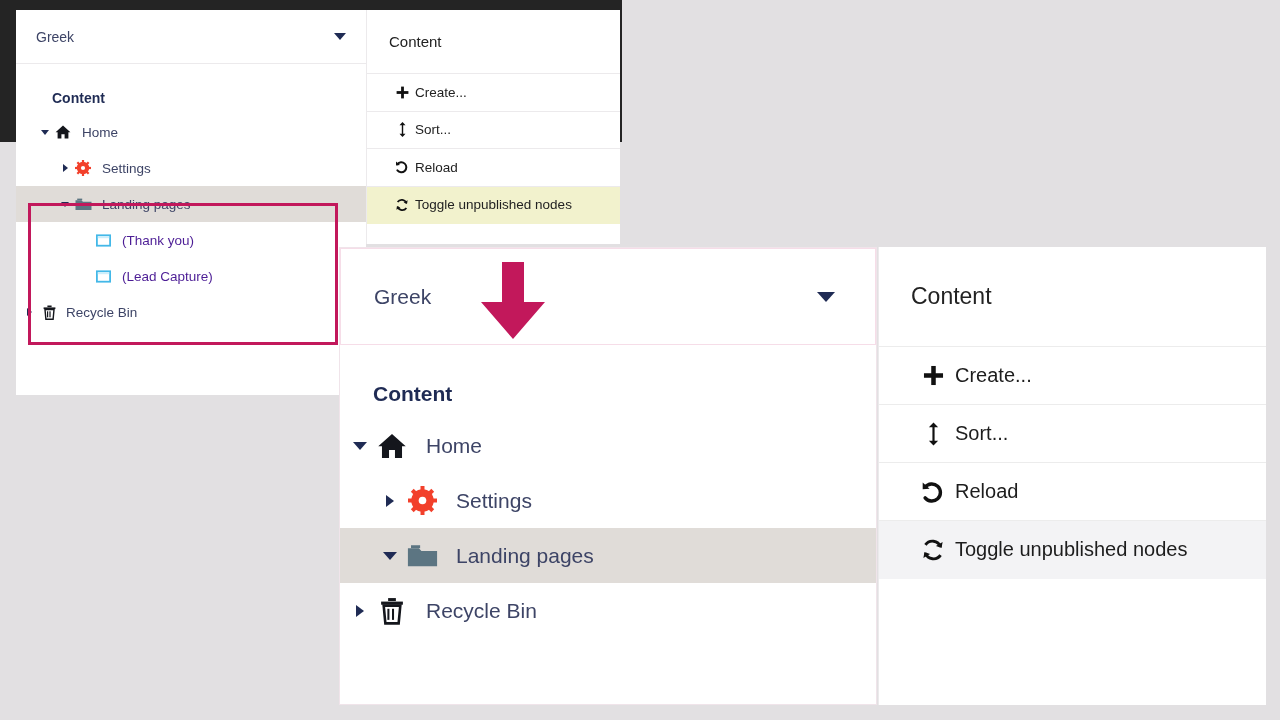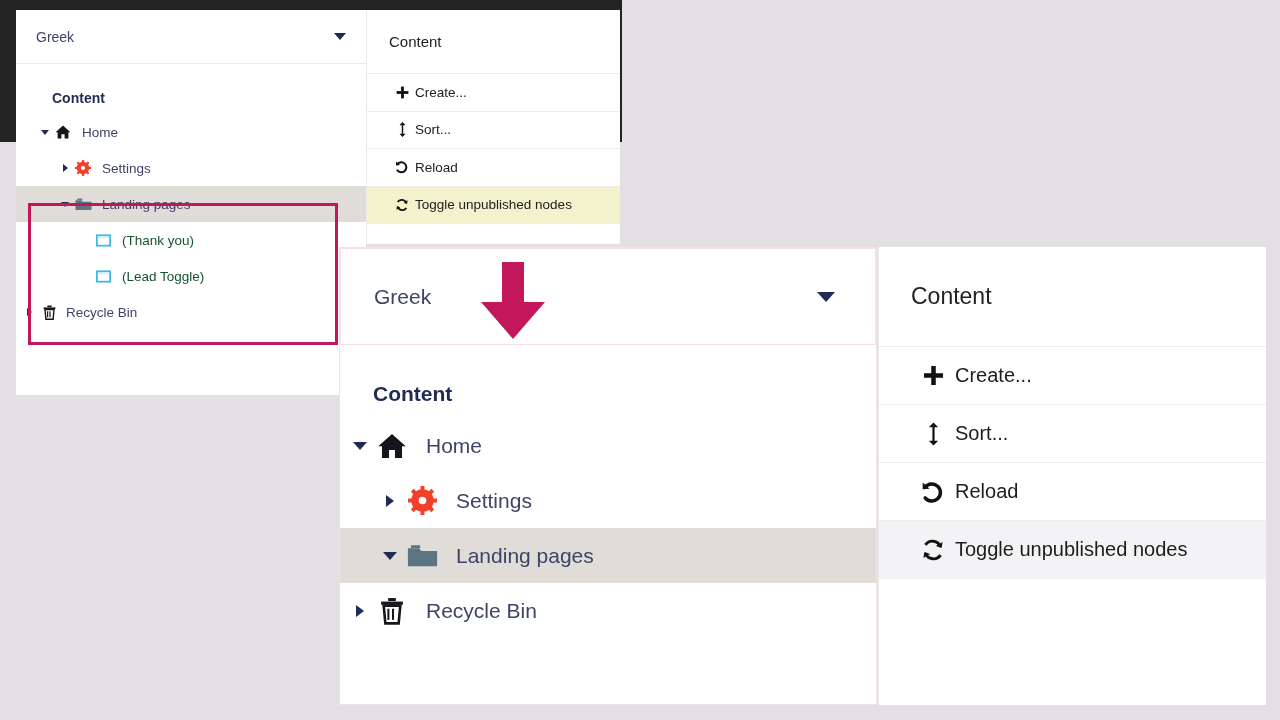--- a/index.html
+++ b/index.html
@@ -42,21 +42,21 @@
   }
   .t-row .expander {
     width: 14px; flex: 0 0 14px; display: flex;
     align-items: center; justify-content: center;
   }
   .tri-r { width:0;height:0;border-top:4px solid transparent;border-bottom:4px solid transparent;border-left:5px solid #1f2b54; }
   .tri-d { width:0;height:0;border-left:4.5px solid transparent;border-right:4.5px solid transparent;border-top:5px solid #1f2b54; }
   .t-row .ico { width: 22px; flex: 0 0 22px; display:flex; align-items:center; justify-content:center; }
   .t-row .lbl { margin-left: 8px; white-space: nowrap; }
   .t-row.sel { background: #e0dcd8; }
-  .t-row.muted .lbl { color: #14532d; }
+  .t-row.muted .lbl { color: #4c1d95; }
 
   
   #hl-box {
     position: absolute; left: 28px; top: 203px;
     width: 310px; height: 142px;
     border: 3px solid #c2185b; pointer-events: none;
   }
 
   
   #menu-small {
@@ -222,21 +222,21 @@
 
 
     <div class="t-row muted" style="padding-left:62px">
       <span class="expander"></span>
       <span class="ico">
         <svg width="15" height="13" viewBox="0 0 15 13">
             <rect x="0.9" y="1.3" width="13.2" height="10.4" fill="none" stroke="#43b8e8" stroke-width="1.8"></rect>
             <rect x="1.8" y="2.2" width="11.4" height="2" fill="#cdeefb"></rect>
           </svg>
       </span>
-      <span class="lbl">(Lead Toggle)</span>
+      <span class="lbl">(Lead Capture)</span>
     </div>
 
     <div class="t-row" style="padding-left:6px">
       <span class="expander">
           <i class="tri-r"></i>
         </span>
       <span class="ico" style="width:26px;flex:0 0 26px">
         <svg width="13" height="15" viewBox="0 0 13 15">
           <rect x="0.6" y="2.4" width="11.8" height="1.7" fill="#14161c"></rect>
           <rect x="4.4" y="0.5" width="4.2" height="1.6" fill="#14161c"></rect>

